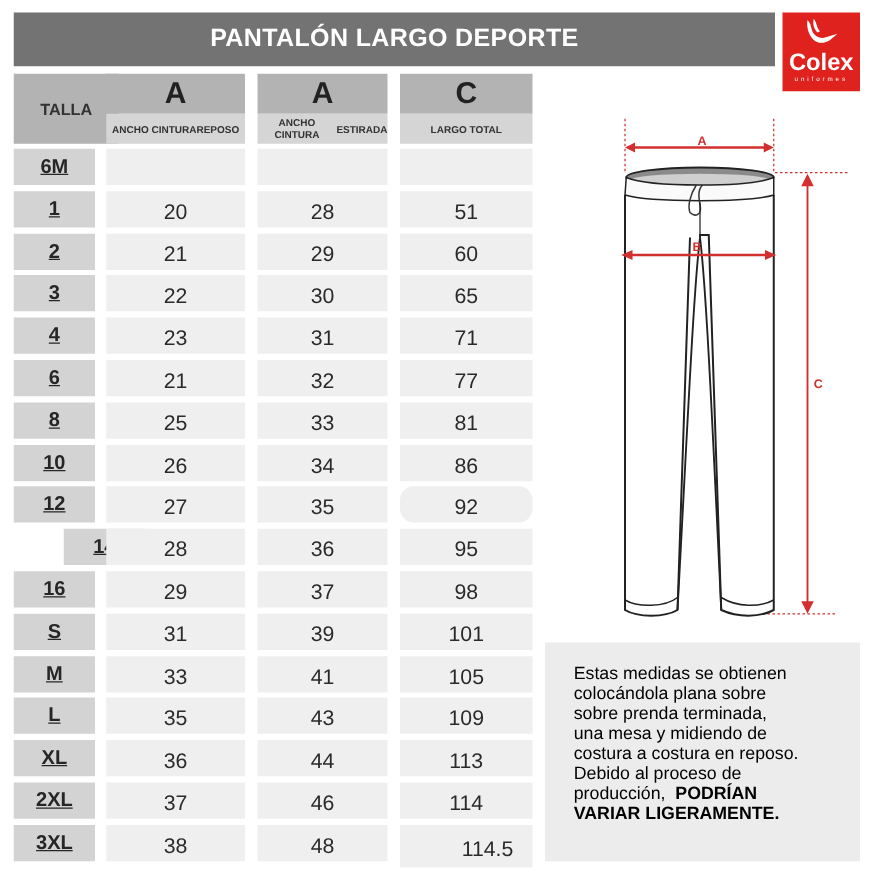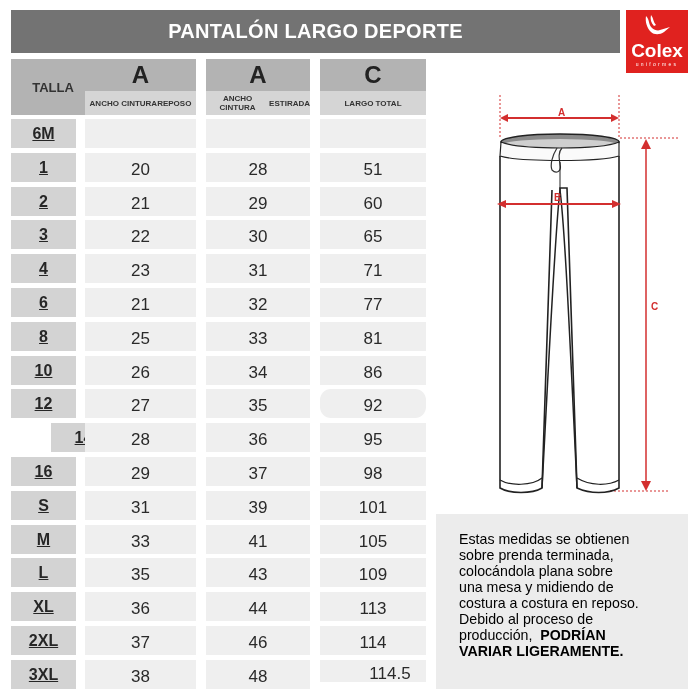--- a/index.html
+++ b/index.html
@@ -123,21 +123,21 @@
     <div class="cell val-cell" style="left: 85px; top: 592px; width: 111px; height: 29px;">36</div>
     <div class="cell val-cell" style="left: 206px; top: 592px; width: 104px; height: 29px;">44</div>
     <div class="cell val-cell" style="left: 320px; top: 592px; width: 106px; height: 29px;">113</div>
     <div class="cell size-cell" style="left: 11px; top: 626px; width: 65px; height: 29px;">2XL</div>
     <div class="cell val-cell" style="left: 85px; top: 626px; width: 111px; height: 29px;">37</div>
     <div class="cell val-cell" style="left: 206px; top: 626px; width: 104px; height: 29px;">46</div>
     <div class="cell val-cell" style="left: 320px; top: 626px; width: 106px; height: 29px;">114</div>
     <div class="cell size-cell" style="left: 11px; top: 660px; width: 65px; height: 29px;">3XL</div>
     <div class="cell val-cell" style="left: 85px; top: 660px; width: 111px; height: 29px;">38</div>
     <div class="cell val-cell" style="left: 206px; top: 660px; width: 104px; height: 29px;">48</div>
-    <div class="cell val-cell" style="left: 320px; top: 660px; width: 106px; height: 22px; padding-left: 34px;">114.5</div>
+    <div class="cell val-cell" style="left: 320px; top: 660px; width: 106px; height: 34px; padding-left: 34px;">114.5</div>
   </div>
 
 <svg class="diagram" viewBox="0 0 200 420" width="200" height="420">
 
   <g stroke="#d32f2f" stroke-width="1" stroke-dasharray="2,2" fill="none">
     <line x1="20" y1="5" x2="20" y2="48"></line>
     <line x1="139" y1="5" x2="139" y2="48"></line>
     <line x1="140" y1="48" x2="200" y2="48"></line>
     <line x1="130" y1="401" x2="188" y2="401"></line>
   </g>
@@ -173,21 +173,21 @@
     <line x1="166" y1="58" x2="166" y2="392" stroke="#d32f2f" stroke-width="1.5"></line>
     <polygon points="166,49 161,59 171,59" fill="#d32f2f"></polygon>
     <polygon points="166,401 161,391 171,391" fill="#d32f2f"></polygon>
     <text x="171" y="220" font-size="10" font-weight="bold" fill="#d32f2f" font-family="Liberation Sans, sans-serif">C</text>
   </g>
 </svg>
 
 <div class="note">
   <div class="note-text">
     <div>Estas medidas se obtienen</div>
+    <div>colocándola plana sobre</div>
     <div>sobre prenda terminada,</div>
-    <div>colocándola plana sobre</div>
     <div>una mesa y midiendo de</div>
     <div>costura a costura en reposo.</div>
     <div>Debido al proceso de</div>
     <div><span>producción, </span>&nbsp;<b>PODRÍAN</b></div>
     <div><b>VARIAR LIGERAMENTE.</b></div>
   </div>
 </div>
 
 </body></html>

